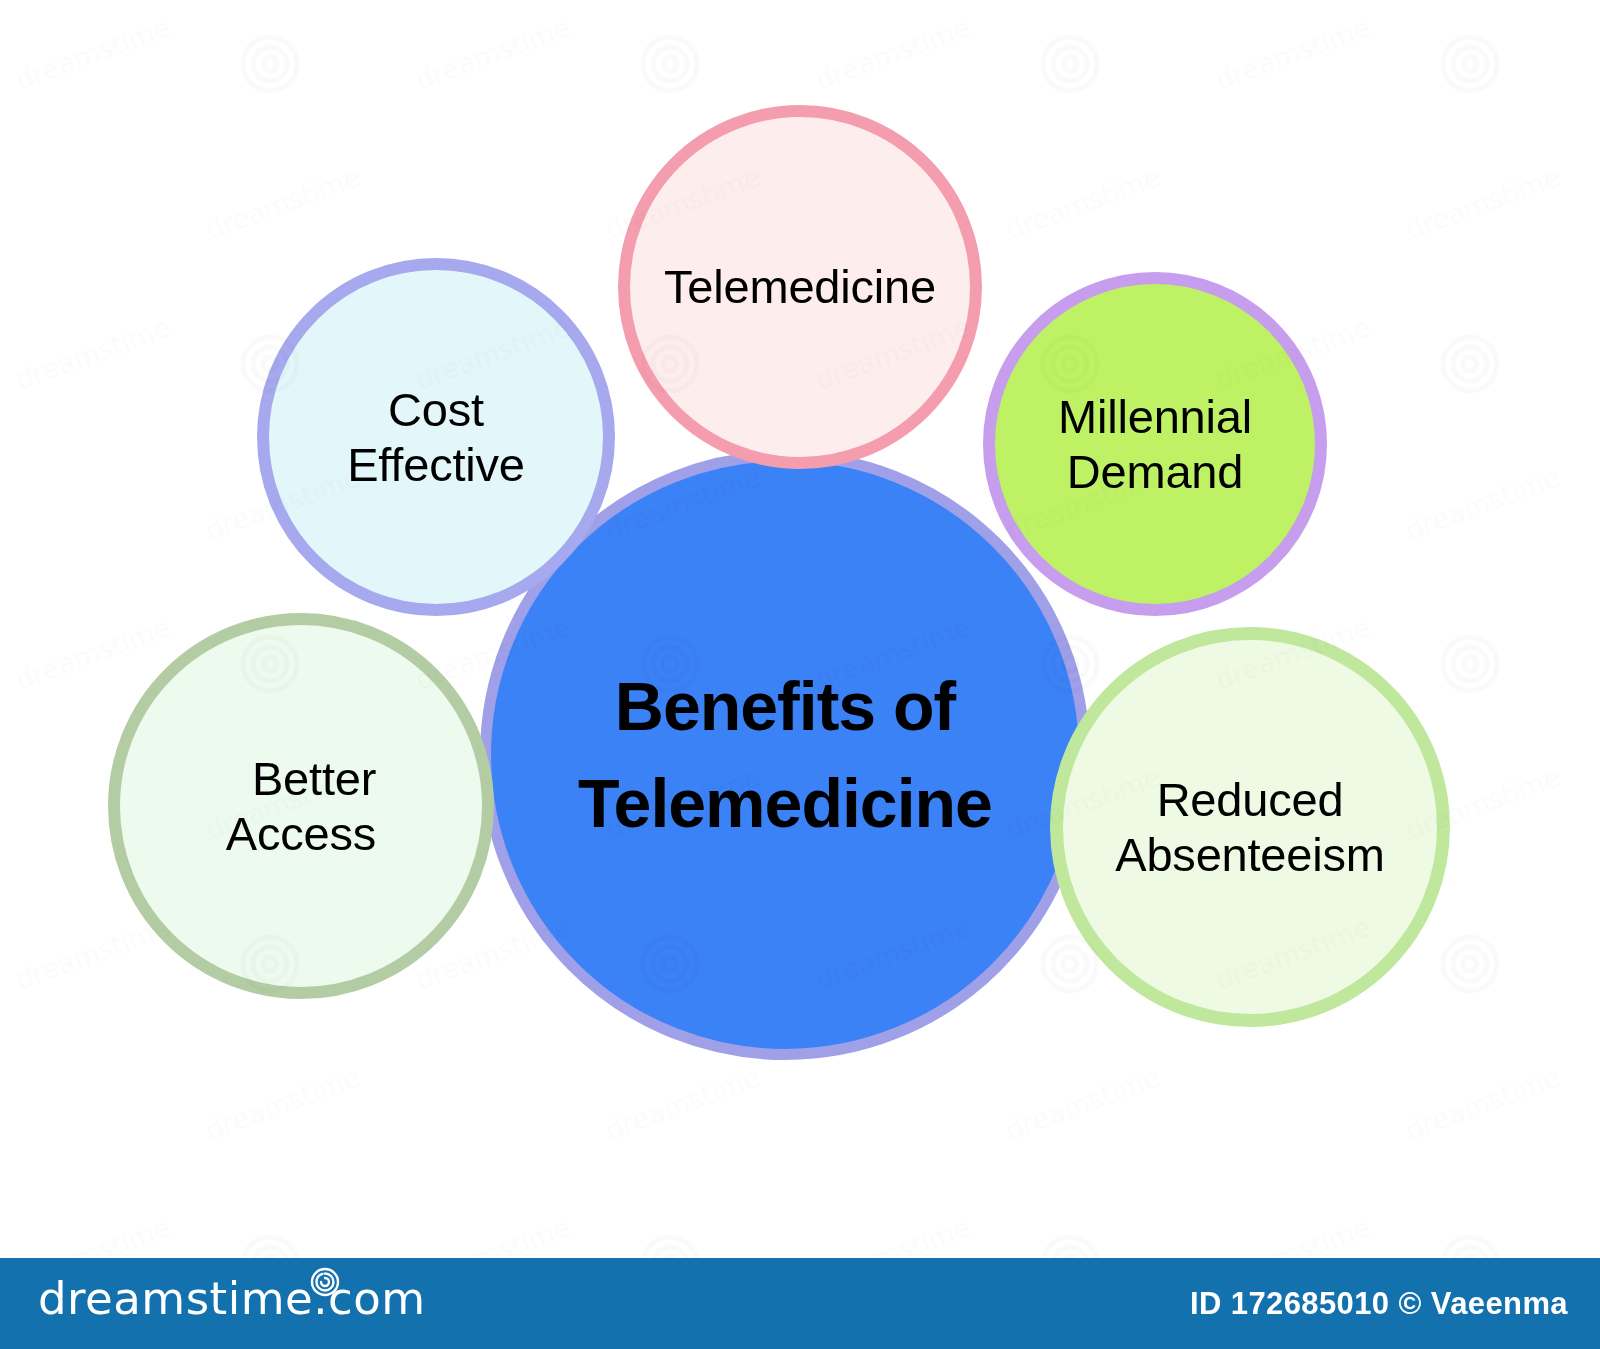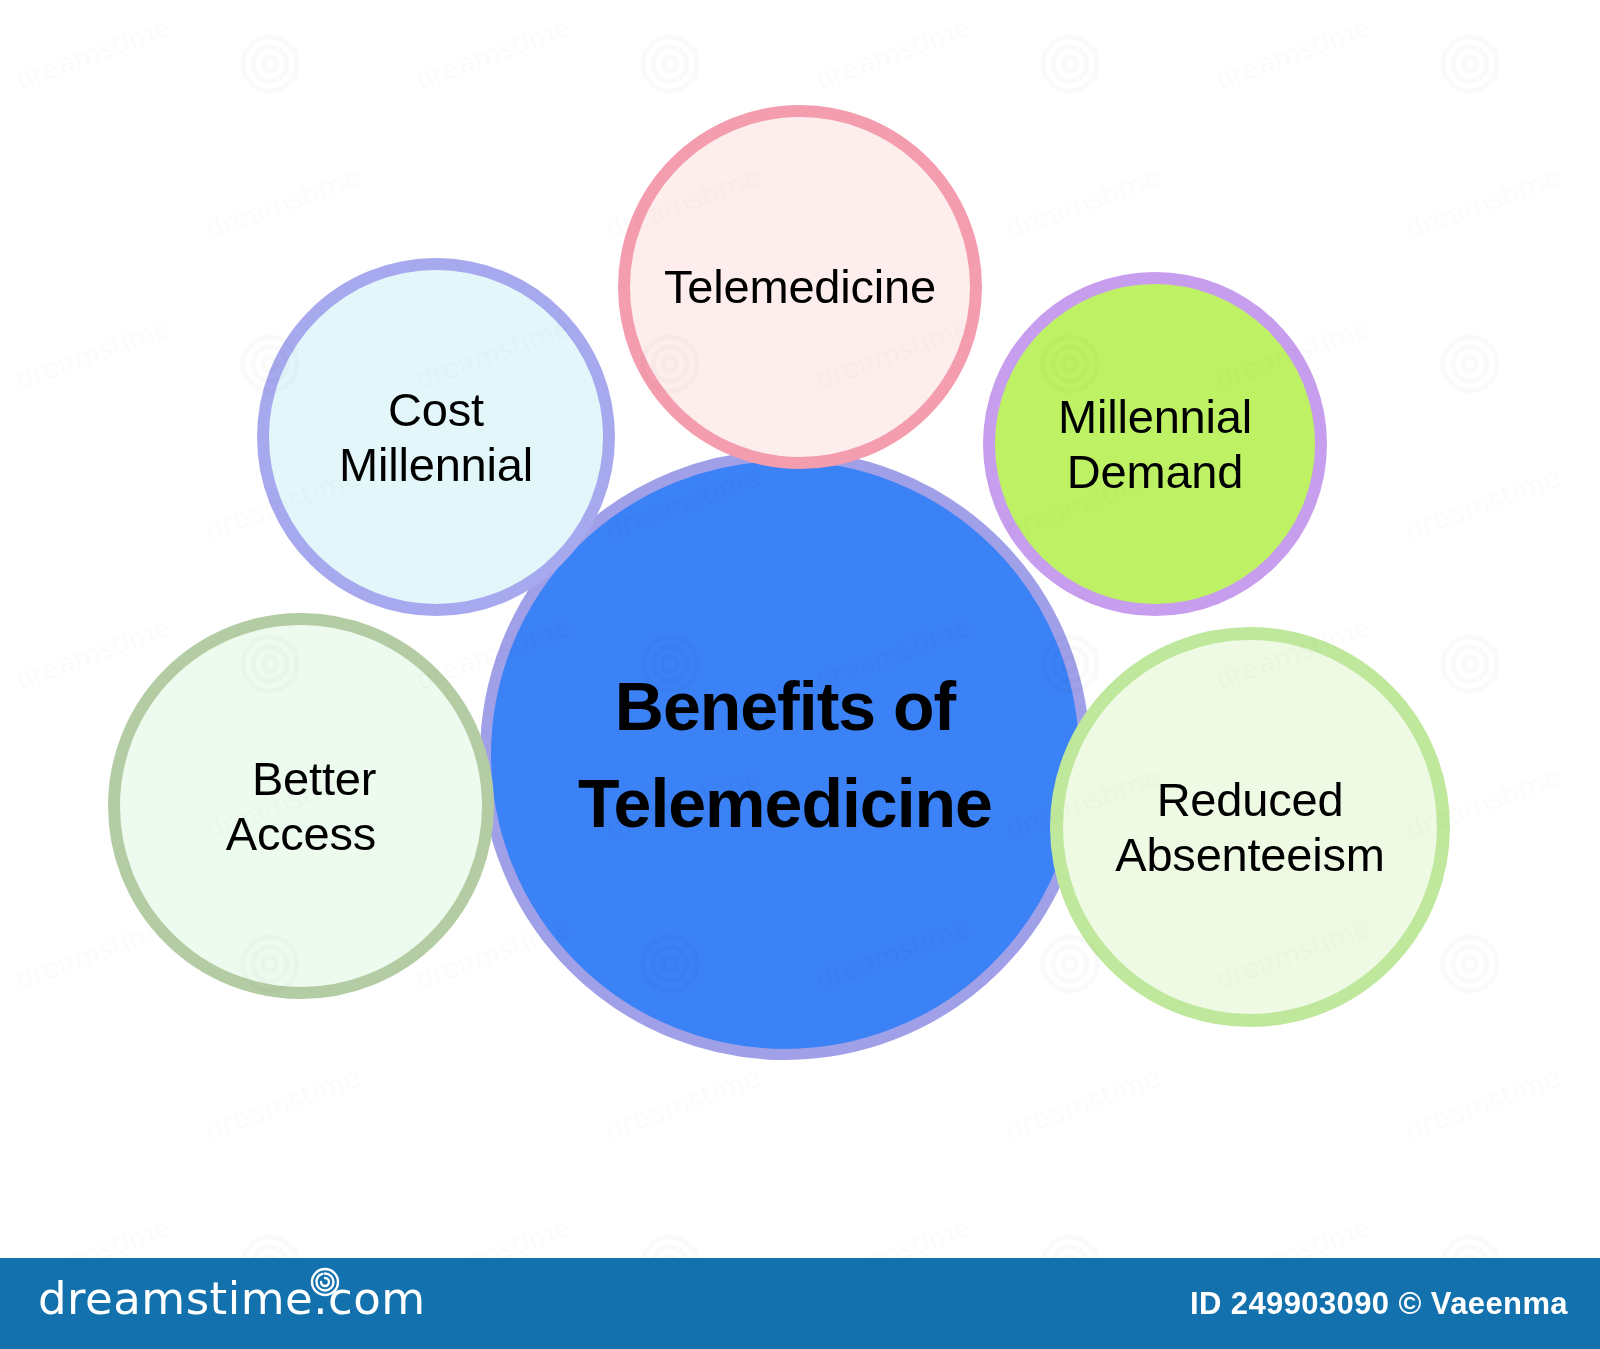--- a/index.html
+++ b/index.html
@@ -172,21 +172,21 @@
 
 <div id="diagram-stage">
 
   <div class="bubble" id="hub">
     <span class="bubble-label">Benefits of
 Telemedicine</span>
   </div>
 
   <div class="bubble" id="bubble-cost-effective">
     <span class="bubble-label">Cost
-Millennial</span>
+Effective</span>
   </div>
 
   <div class="bubble" id="bubble-millennial-demand">
     <span class="bubble-label">Millennial
 Demand</span>
   </div>
 
   <div class="bubble" id="bubble-better-access">
     <span class="bubble-label">Better
 Access</span>
@@ -223,14 +223,14 @@
 
 <div id="footer-bar">
   <div id="footer-logo">
     <span class="logo-text">dreamstime.com</span>
     <svg class="logo-spiral" width="30" height="30" viewBox="0 0 30 30" xmlns="http://www.w3.org/2000/svg">
       <circle cx="15" cy="15" r="13" fill="none" stroke="#ffffff" stroke-width="2.4"></circle>
       <path d="M15 6.5 a8.5 8.5 0 1 1 -8.5 8.5 a8.5 8.5 0 0 1 6 -8.1" fill="none" stroke="#ffffff" stroke-width="2.4" stroke-linecap="round"></path>
       <path d="M15 11 a4 4 0 1 1 -4 4" fill="none" stroke="#ffffff" stroke-width="2.4" stroke-linecap="round"></path>
     </svg>
   </div>
-  <div id="footer-credit">ID 249903090 © Vaeenma</div>
+  <div id="footer-credit">ID 172685010 © Vaeenma</div>
 </div>
 
 </body></html>

